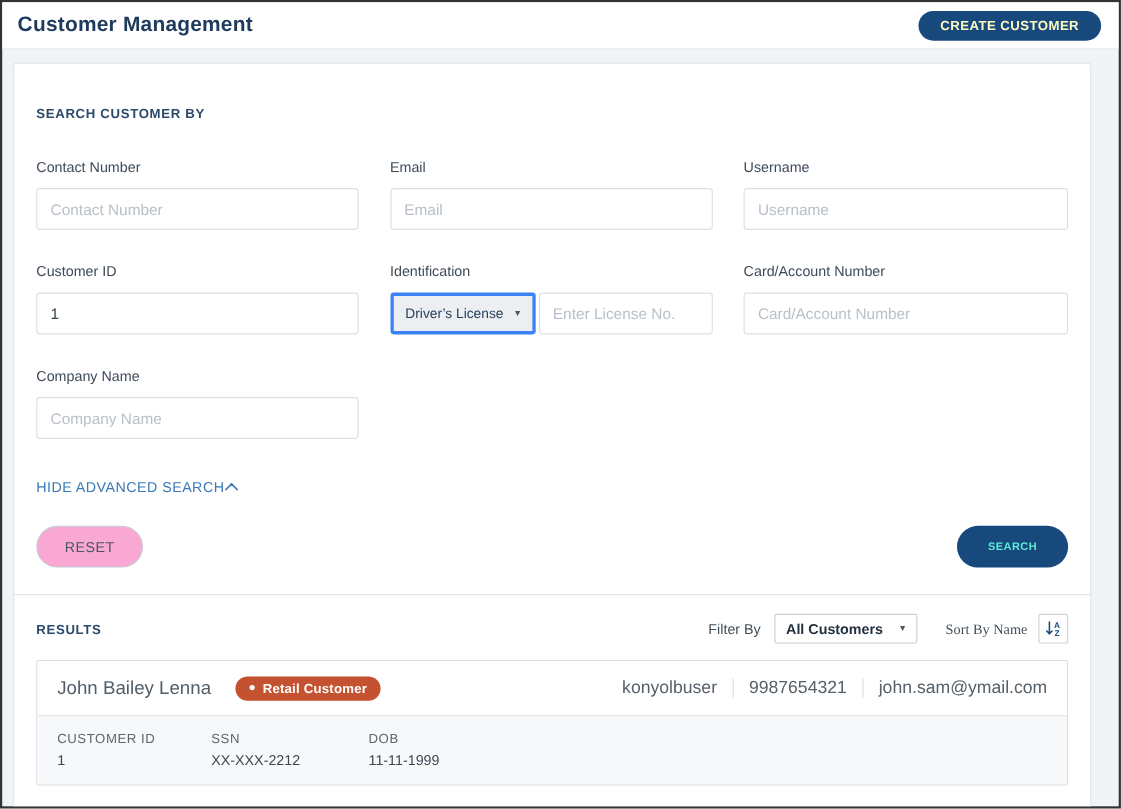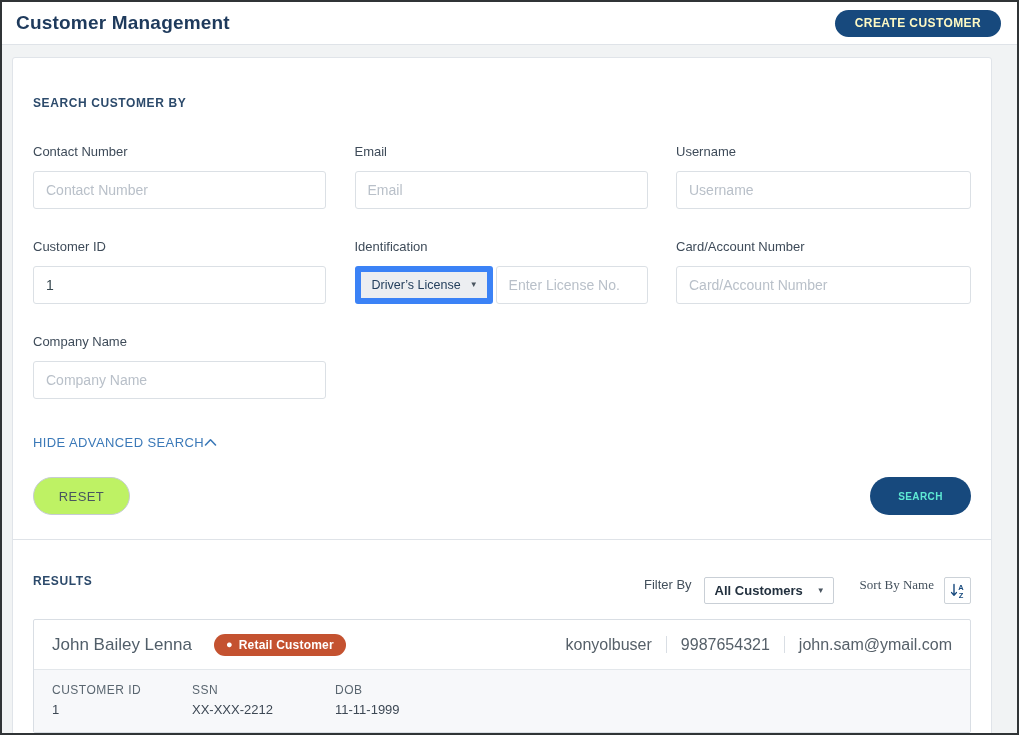--- a/index.html
+++ b/index.html
@@ -40,50 +40,50 @@
   }
   .field-label { display:block; font-size:13px; color:#3e4b59; margin-bottom:12px; }
   .text-input {
     width:100%; height:38px; border:1px solid #dbe0e5; border-radius:3px;
     padding:0 12px; font-family:inherit; font-size:14px; color:#37474f; outline:none;
     background:#ffffff;
   }
   .text-input::placeholder { color:#b9c0c9; }
   .ident-row { display:flex; gap:3px; }
   .select-box {
-    height:38px; background:#eceef1; border:6px solid #3b82f6; border-radius:3px;
+    height:38px; background:#eceef1; border:3px solid #3b82f6; border-radius:3px;
     display:flex; align-items:center; padding:0 9px 0 11px; cursor:pointer;
     white-space:nowrap;
   }
   .select-box .sel-text { font-size:12.5px; color:#25405d; }
   .arrow-icon { font-size:8px; color:#4a5560; margin-left:9px; line-height:1; }
   .ident-row .text-input { flex:1; min-width:0; }
 
   .advanced-link {
     margin-top:36px; display:inline-flex; align-items:center; 
     color:#3b79b8; font-size:13px; letter-spacing:.4px; cursor:pointer;
   }
   .btn-row { margin-top:26px; display:flex; align-items:center; justify-content:space-between; }
   .reset-btn {
     width:97px; height:38px; border-radius:19px; border:1px solid #c6ccd3;
-    background:#bef264; color:#4a5660; font-family:inherit; font-size:13px;
+    background:#f9a8d4; color:#4a5660; font-family:inherit; font-size:13px;
     letter-spacing:.4px; cursor:pointer;
   }
   .search-btn {
     width:101px; height:38px; border-radius:19px; border:none;
     background:#17497d; color:#5eead4; font-family:inherit; font-size:10px;
     font-weight:700; letter-spacing:.4px; cursor:pointer;
   }
 
   .card-divider { border-top:1px solid #dfe3e8; }
 
   
   .results-section { padding:17px 20px 24px 20px; }
   .results-header { display:flex; align-items:center; }
-  .results-tools { margin-left:auto; display:flex; align-items:flex-start;margin-top:20px; }
+  .results-tools { margin-left:auto; display:flex; align-items:center; }
   .tool-label { font-size:13px; color:#43505c; }
   .filter-select {
     margin-left:12px; width:130px; height:27px; background:#ffffff;
     border:1px solid #c9cfd6; border-radius:2px; display:flex; align-items:center;
     justify-content:space-between; padding:0 8px 0 10px; cursor:pointer;
   }
   .filter-select .sel-text { font-size:13px; font-weight:700; color:#22303e; }
   .sort-label { margin-left:26px;font-family:Liberation Serif, serif; }
   .sort-btn {
     margin-left:10px; width:27px; height:27px; background:#ffffff;

